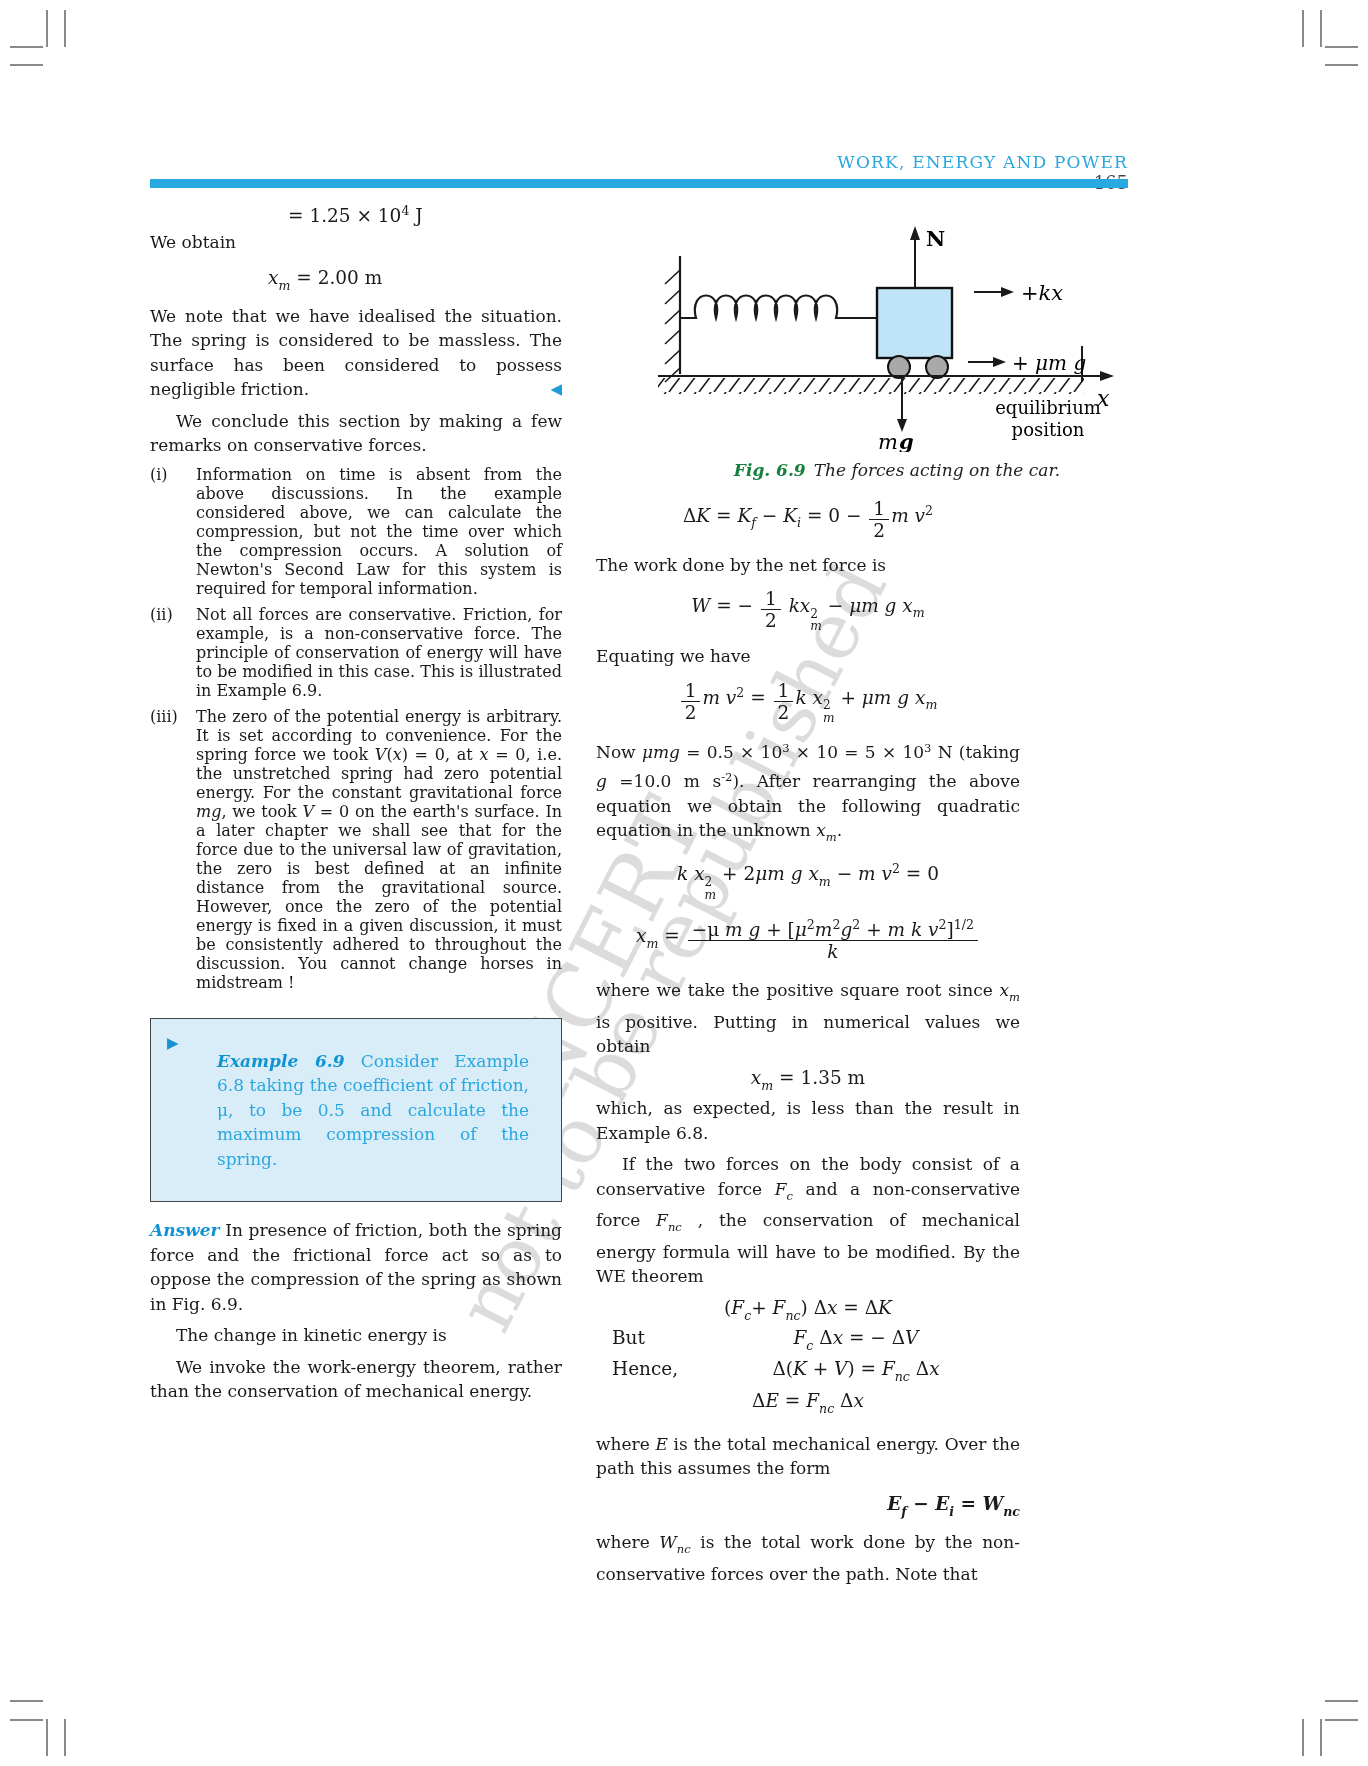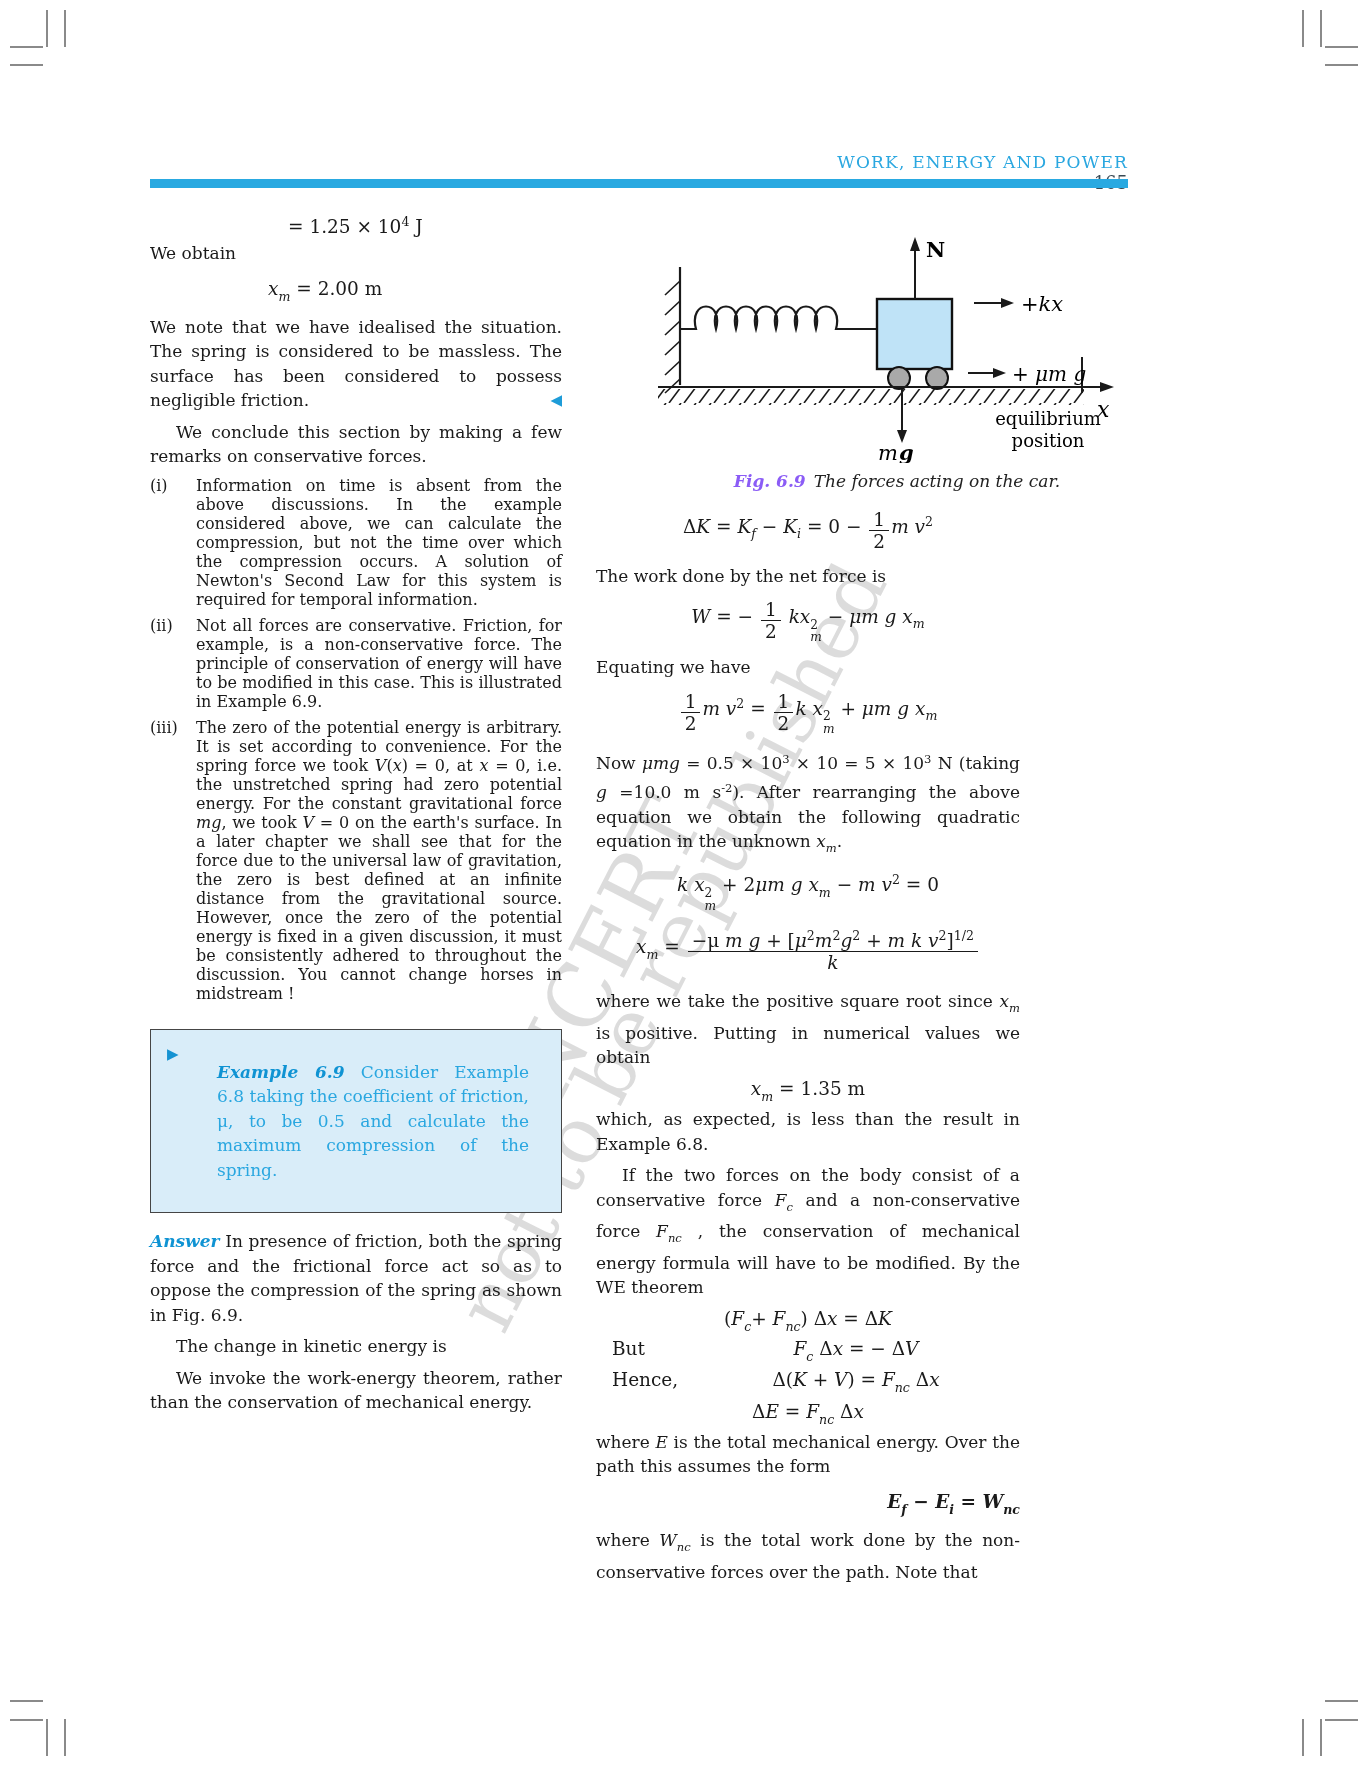--- a/index.html
+++ b/index.html
@@ -12,21 +12,21 @@
       white-space:nowrap;transform:rotate(-63deg);pointer-events:none;z-index:0;}
   .wm1{font-size:86px;left:360px;top:950px;}
   .wm2{font-size:78px;left:250px;top:905px;width:840px;text-align:center;}
   
   .header{position:absolute;left:150px;top:152px;width:978px;display:flex;
           justify-content:space-between;align-items:flex-end;z-index:2;flex-direction:column;}
   .htitle{color:#2aa7e0;font-size:17px;letter-spacing:1.2px;}
   .hpage{color:#3a4a54;font-size:18px;}
   .hrule{position:absolute;left:150px;top:179px;width:978px;height:9px;background:#29a9e1;z-index:2;}
   
-  .cols{position:absolute;left:150px;top:211px;width:1000px;display:flex;z-index:1;}
+  .cols{position:absolute;left:150px;top:200px;width:1000px;display:flex;z-index:1;}
   .colL{width:412px;flex:none;}
   .colR{width:424px;flex:none;margin-left:34px;}
   p{margin:0 0 7px 0;font-size:17px;line-height:24.5px;}
   .just{text-align:justify;}
   .ind{text-indent:26px;}
   
   .eq{font-size:18.5px;line-height:1.25;margin:11px 0;text-align:center;}
   .eq-left1{text-align:left;padding-left:138px;}
   .eq-left2{text-align:left;padding-left:118px;}
   .eq-left3{text-align:right;padding-left:62px;font-weight:bold;}
@@ -50,21 +50,21 @@
   .exbox{position:relative;border:1.6px solid #454545;background:#d9edf9;
          margin:26px 0 16px 0;padding:14px 16px 14px 50px;color:#2aa7e0;}
   .exmark{position:absolute;left:16px;top:15px;color:#1492d2;font-size:15px;}
   .extitle{font-weight:bold;font-style:italic;color:#0f93d3;}
   .exbox p{margin:16px;color:#2aa7e0;}
   .answer-label{font-weight:bold;font-style:italic;color:#0f93d3;}
   .endmark{float:right;color:#1e9cd8;font-size:15px;line-height:24.5px;}
   
   .figure{width:480px;margin-left:56px;position:relative;}
   .figcap{width:470px;margin:4px 0 18px 10px;text-align:center;font-size:17px;font-style:italic;color:#222;}
-  .figcap .fl{font-weight:bold;color:#8b5cf6;margin-right:8px;}
+  .figcap .fl{font-weight:bold;color:#15803d;margin-right:8px;}
   svg text{font-family:"DejaVu Serif", serif;}
   
   .footer{position:absolute;left:0;top:1684px;width:1368px;text-align:center;z-index:2;
           font-family:"DejaVu Sans", sans-serif;font-size:16px;color:#222;}
 </style>
 </head>
 <body>
 
 <div class="page">
 
@@ -206,19 +206,19 @@
       <div class="eq tight">(<span class="tk-i">F</span><span class="tk-sub">c</span>+ <span class="tk-i">F</span><span class="tk-sub">nc</span>) Δ<span class="tk-i">x</span> = Δ<span class="tk-i">K</span></div>
       <div class="eqrow">
         <span class="eqlabel">But</span>
         <span class="eqmid"><span class="tk-i">F</span><span class="tk-sub">c</span> Δ<span class="tk-i">x</span> = − Δ<span class="tk-i">V</span></span>
       </div>
       <div class="eqrow">
         <span class="eqlabel">Hence,</span>
         <span class="eqmid">Δ(<span class="tk-i">K</span> + <span class="tk-i">V</span>) = <span class="tk-i">F</span><span class="tk-sub">nc</span> Δ<span class="tk-i">x</span></span>
       </div>
       <div class="eq tight">Δ<span class="tk-i">E</span>  = <span class="tk-i">F</span><span class="tk-sub">nc</span> Δ<span class="tk-i">x</span></div>
-      <p class="just" style="margin-top:3px">where <span class="tk-i">E</span>  is the total mechanical energy. Over the path this assumes the form</p>
+      <p class="just" style="margin-top:16px">where <span class="tk-i">E</span>  is the total mechanical energy. Over the path this assumes the form</p>
       <div class="eq eq-left3"><span class="tk-i">E</span><span class="tk-sub">f</span> − <span class="tk-i">E</span><span class="tk-sub">i</span>  = <span class="tk-i">W</span><span class="tk-sub">nc</span></div>
       <p class="just">where <span class="tk-i">W</span><span class="tk-sub">nc</span>  is the total work done by the non-conservative forces over the path. Note that</p>
     </div>
   </div>
 
 </div>
 
 </body></html>

